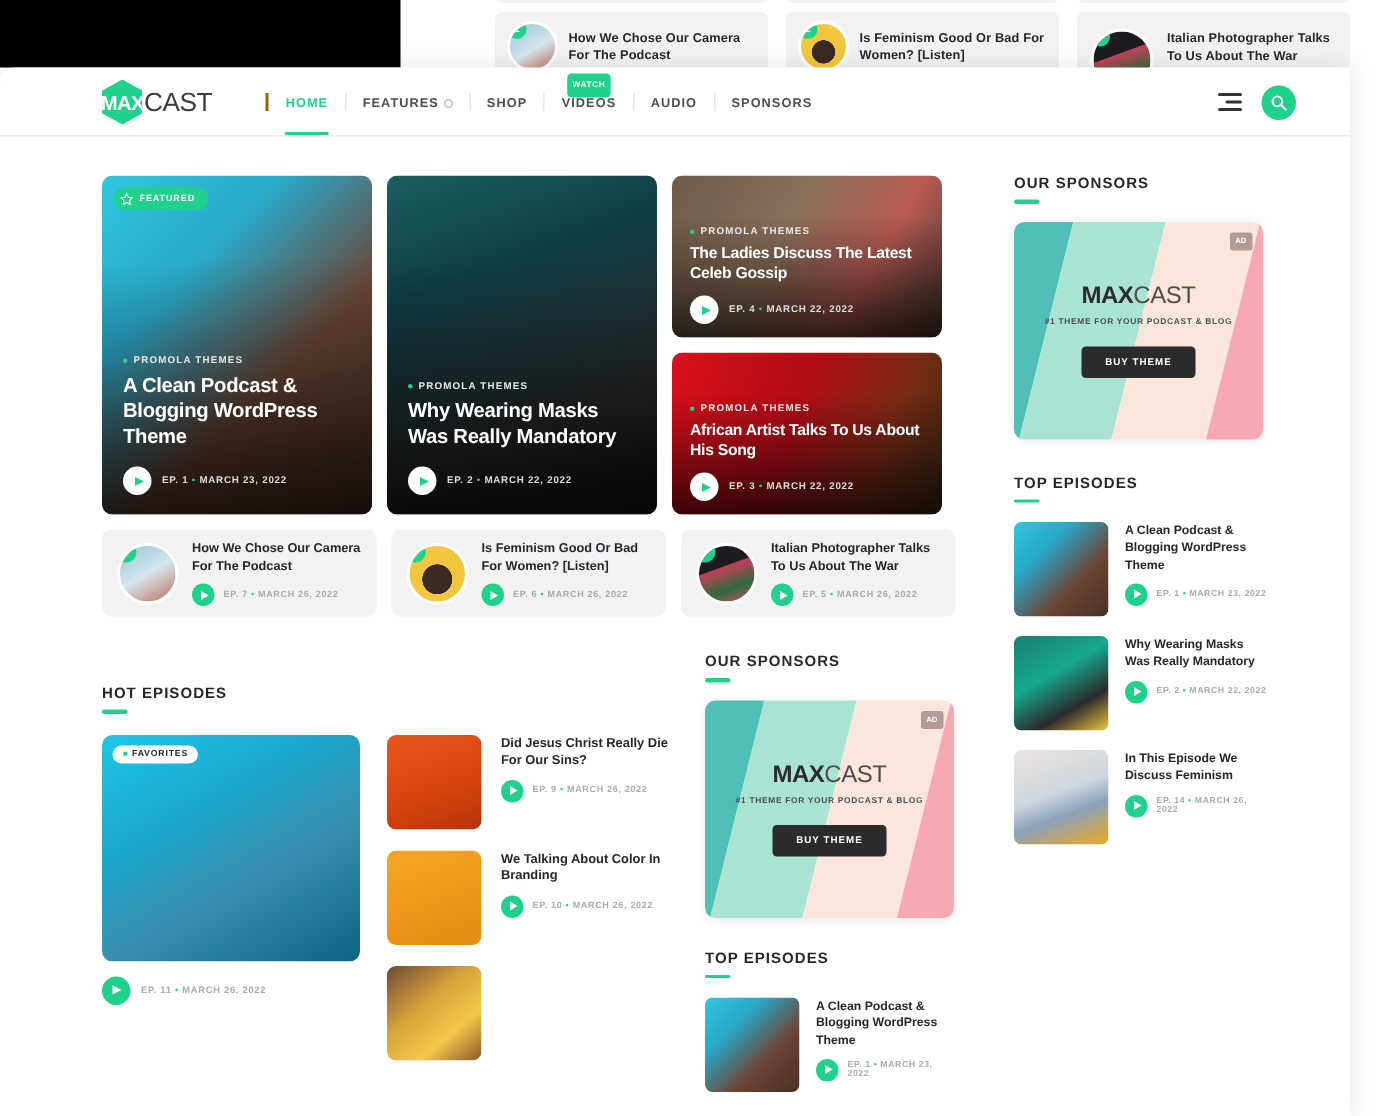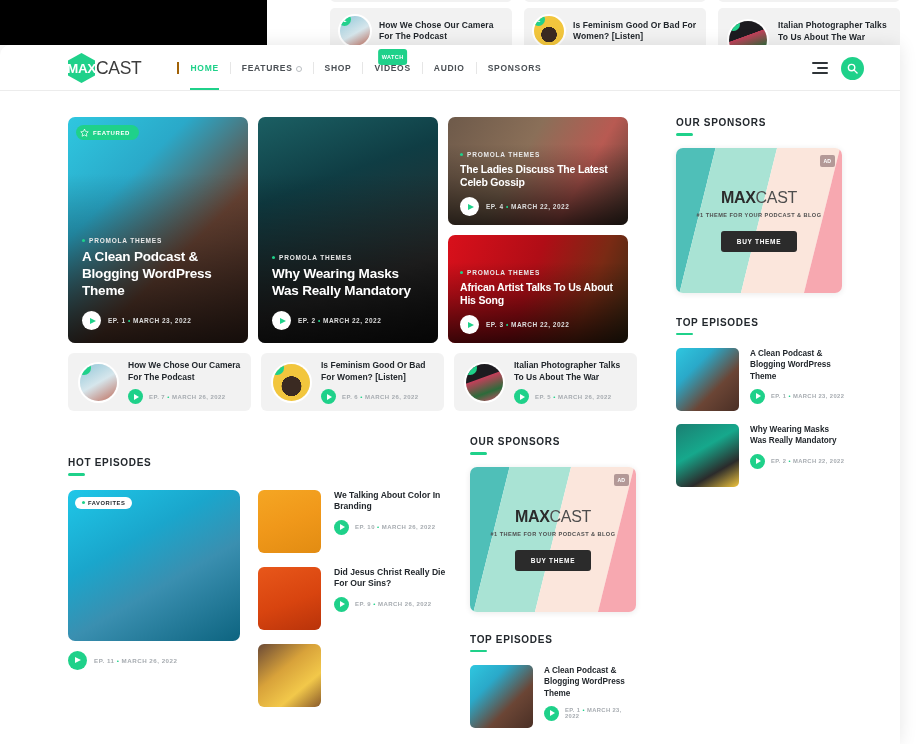--- a/index.html
+++ b/index.html
@@ -385,39 +385,39 @@
                     </div>
                 </div>
                 <div class="hot-meta">
                   <span class="playg big"></span>
                   <span class="hot-mtxt"><span>EP. 11</span> <span class="sep">•</span> <span>MARCH 26, 2022</span></span>
                 </div>
               </div>
               <div class="hot-right">
                 <div class="hrow">
                   <div class="hrow-img">
+                      <div class="clip" style="background:linear-gradient(160deg,#e8571a 0%,#d8440f 55%,#b8330a 100%);"></div>
+                    </div>
+                  <div style="flex:1">
+                    <div class="hrow-title">Did Jesus Christ Really Die For Our Sins?</div>
+                    <div class="hrow-meta">
+                      <span class="playg"></span>
+                      <span class="hrow-mtxt"><span>EP. 9</span> <span class="sep">•</span> <span>MARCH 26, 2022</span></span>
+                    </div>
+                  </div>
+                </div>
+                <div class="hrow">
+                  <div class="hrow-img">
                       <div class="clip" style="background:linear-gradient(160deg,#f5a623 0%,#f0981a 50%,#e28c12 100%);"></div>
                     </div>
                   <div style="flex:1">
                     <div class="hrow-title">We Talking About Color In Branding</div>
                     <div class="hrow-meta">
                       <span class="playg"></span>
                       <span class="hrow-mtxt"><span>EP. 10</span> <span class="sep">•</span> <span>MARCH 26, 2022</span></span>
-                    </div>
-                  </div>
-                </div>
-                <div class="hrow">
-                  <div class="hrow-img">
-                      <div class="clip" style="background:linear-gradient(160deg,#e8571a 0%,#d8440f 55%,#b8330a 100%);"></div>
-                    </div>
-                  <div style="flex:1">
-                    <div class="hrow-title">Did Jesus Christ Really Die For Our Sins?</div>
-                    <div class="hrow-meta">
-                      <span class="playg"></span>
-                      <span class="hrow-mtxt"><span>EP. 9</span> <span class="sep">•</span> <span>MARCH 26, 2022</span></span>
                     </div>
                   </div>
                 </div>
                 <div class="hrow">
                   <div class="hrow-img">
                       <div class="clip" style="background:linear-gradient(140deg,#6b4a36 0%,#d8a23a 40%,#f2c84a 70%,#8a5a2a 100%);"></div>
                     </div>
                 </div>
               </div>
             </div>
@@ -505,19 +505,31 @@
                   <div class="clip" style="background:linear-gradient(150deg,#1b7f72 0%,#16a88c 40%,#2b2b2b 72%,#f2c63d 100%);"></div>
                 </div>
               <div style="flex:1">
                 <div class="te-title">Why Wearing Masks Was Really Mandatory</div>
                 <div class="te-meta">
                   <span class="playg"></span>
                   <span class="te-mtxt"><span>EP. 2</span> <span class="sep">•</span> <span>MARCH 22, 2022</span></span>
                 </div>
               </div>
             </div>
+            <div class="terow">
+              <div class="te-img">
+                  <div class="clip" style="background:linear-gradient(160deg,#e8e4de 0%,#cfd6dd 45%,#8aa3bd 65%,#f0a81a 100%);"></div>
+                </div>
+              <div style="flex:1">
+                <div class="te-title">In This Episode We Discuss Feminism</div>
+                <div class="te-meta">
+                  <span class="playg"></span>
+                  <span class="te-mtxt"><span>EP. 14</span> <span class="sep">•</span> <span>MARCH 26, 2022</span></span>
+                </div>
+              </div>
+            </div>
           </div>
         </div>
       </div>
 
     </div>
   </div>
 </div>
 
 </body></html>

